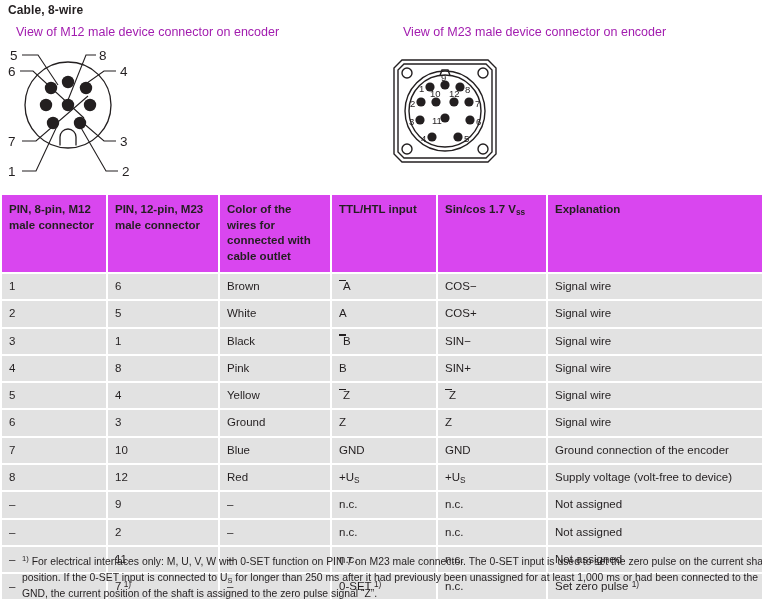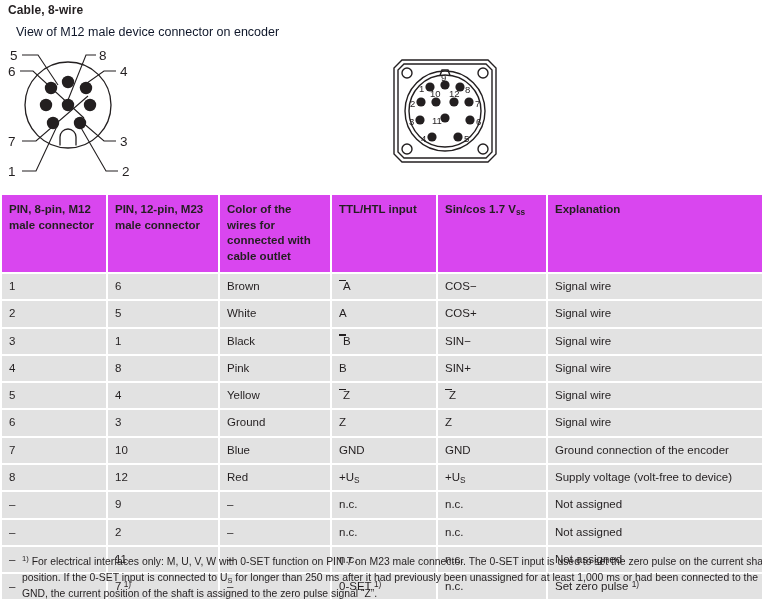--- a/index.html
+++ b/index.html
@@ -30,21 +30,21 @@
   .diagrams {
     position: absolute;
     left: 0;
     top: 22px;
     width: 762px;
     height: 168px;
   }
   .diagram-caption {
     position: absolute;
     font-size: 12.5px;
-    color: #0f172a;
+    color: #a21caf;
     white-space: nowrap;
   }
   .cap-m12 { left: 16px; top: 3px; }
   .cap-m23 { left: 403px; top: 3px; }
 
   .svg-m12 {
     position: absolute;
     left: 0px;
     top: 16px;
   }
@@ -183,20 +183,21 @@
       <text x="10" y="22">5</text>
       <text x="99" y="22">8</text>
       <text x="120" y="38">4</text>
       <text x="8" y="108">7</text>
       <text x="120" y="108">3</text>
       <text x="8" y="138">1</text>
       <text x="122" y="138">2</text>
     </g>
   </svg>
 
+  <div class="diagram-caption cap-m23">View of M23 male device connector on encoder</div>
 
   <svg class="svg-m23" width="130" height="120" viewBox="0 0 130 120">
     <g fill="none" stroke="#231f20" stroke-width="1.4">
 
       <path d="M10,8 L96,8 L104,16 L104,102 L96,110 L10,110 L2,102 L2,16 Z"></path>
       <path d="M12,12 L94,12 L100,18 L100,100 L94,106 L12,106 L6,100 L6,18 Z"></path>
 
       <circle cx="15" cy="21" r="5"></circle>
       <circle cx="91" cy="21" r="5"></circle>
       <circle cx="15" cy="97" r="5"></circle>

